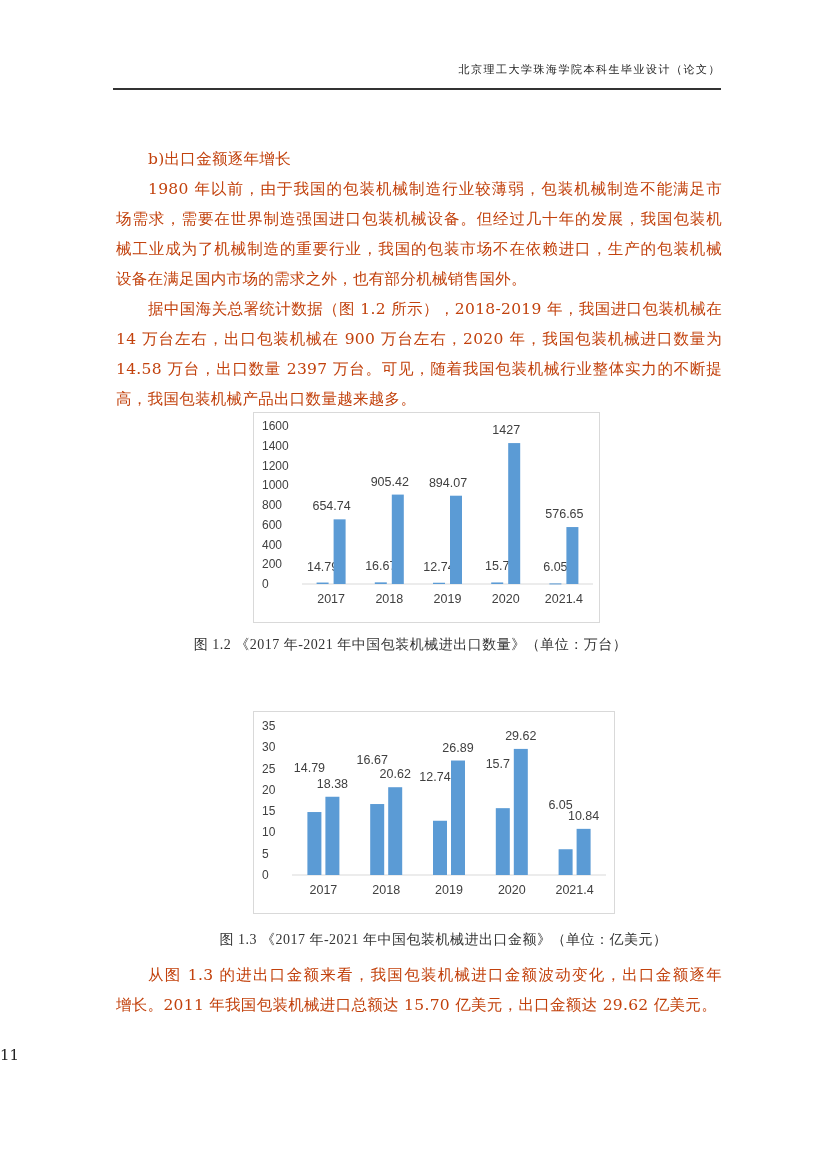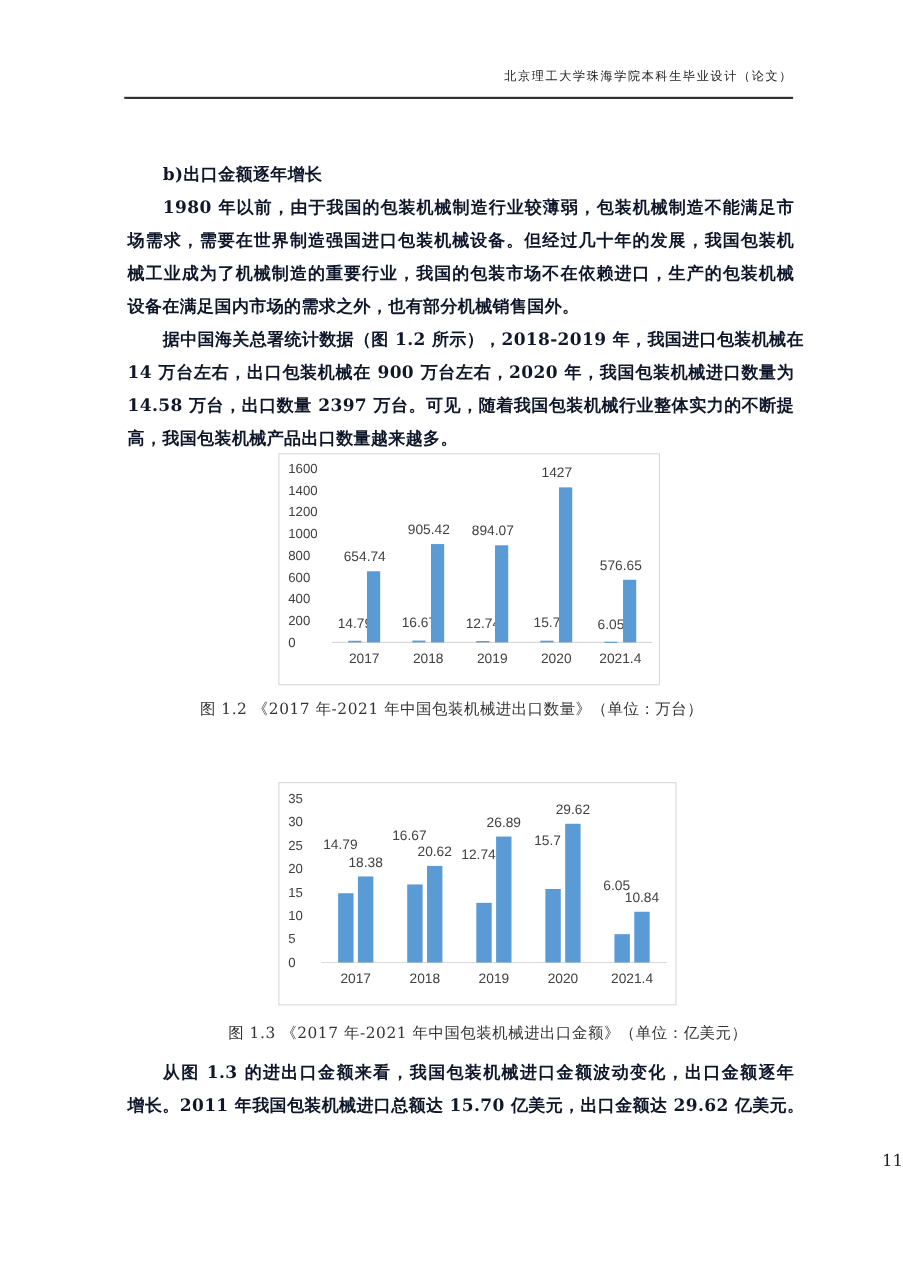--- a/index.html
+++ b/index.html
@@ -3,27 +3,27 @@
 <meta charset="utf-8">
 <style>
   html, body { margin:0; padding:0; background:#ffffff; }
   body { width:821px; height:1160px; position:relative; overflow:hidden;
          font-family:"DejaVu Serif","Liberation Serif",serif; color:#222; }
   .header { position:absolute; left:113px; top:62px; width:608px; text-align:right;
             font-size:11px; letter-spacing:1.5px; color:#222; }
   .header-rule { position:absolute; left:113px; top:88px; width:608px; height:0;
                  border-top:2px solid #333; }
   .para { position:absolute; left:116px; width:606px; font-size:15.5px; line-height:30px;
-          color:#0f172a; letter-spacing:0.3px;font-weight:bold; }
+          color:#c2410c; letter-spacing:0.3px; }
   .para .line { display:block; white-space:nowrap; text-align:justify; text-align-last:justify; }
   .para .line.last { text-align-last:left; }
   .indent { padding-left:32px; }
   .caption { position:absolute; left:0; width:821px; text-align:center; font-size:14px;
-             color:#333; letter-spacing:0.5px; }
-  .page-num { position:absolute; left:0; width:821px; top:1046px; text-align:right;
+             color:#333; letter-spacing:0.5px;font-family:Liberation Serif, serif; }
+  .page-num { position:absolute; left:0; width:821px; top:1046px; text-align:left;
               font-size:15px; color:#222; }
   .chart { position:absolute; border:1px solid #d9d9d9; background:#fff; }
   .chart svg { display:block; }
   .chart text { font-family:"Liberation Sans","DejaVu Sans",sans-serif; fill:#404040; }
 </style>
 </head>
 <body>
 
 <div class="header">北京理工大学珠海学院本科生毕业设计（论文）</div>
 <div class="header-rule"></div>

